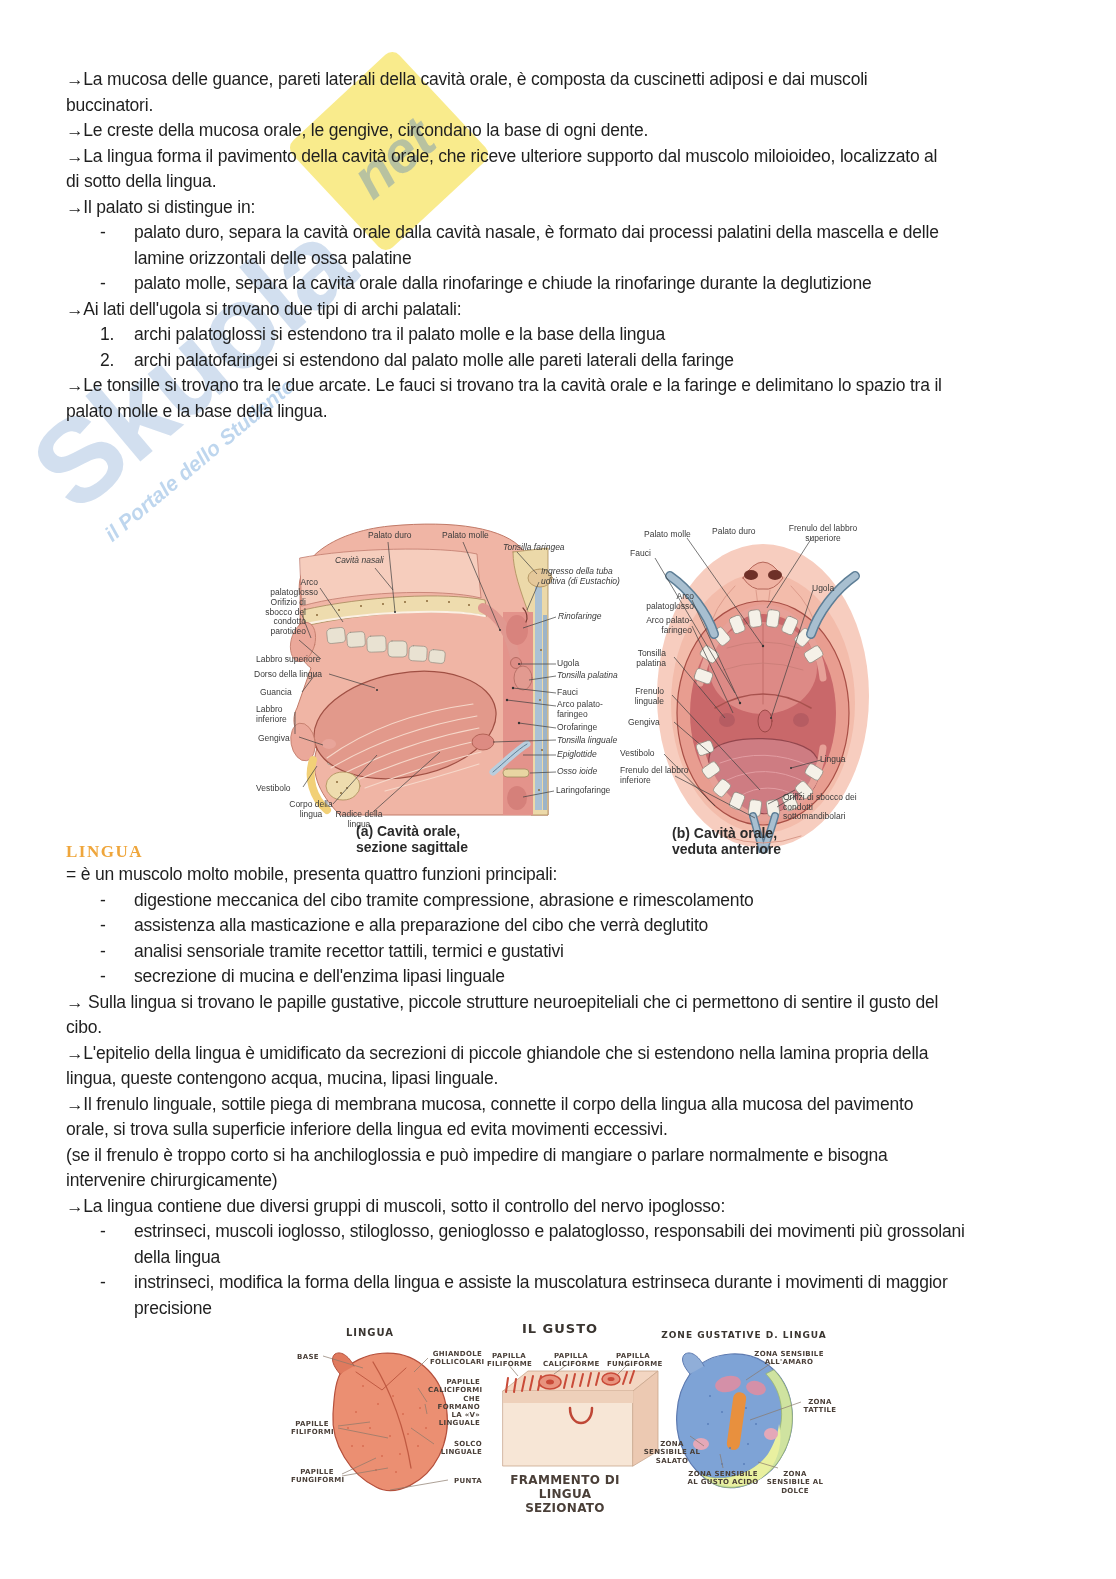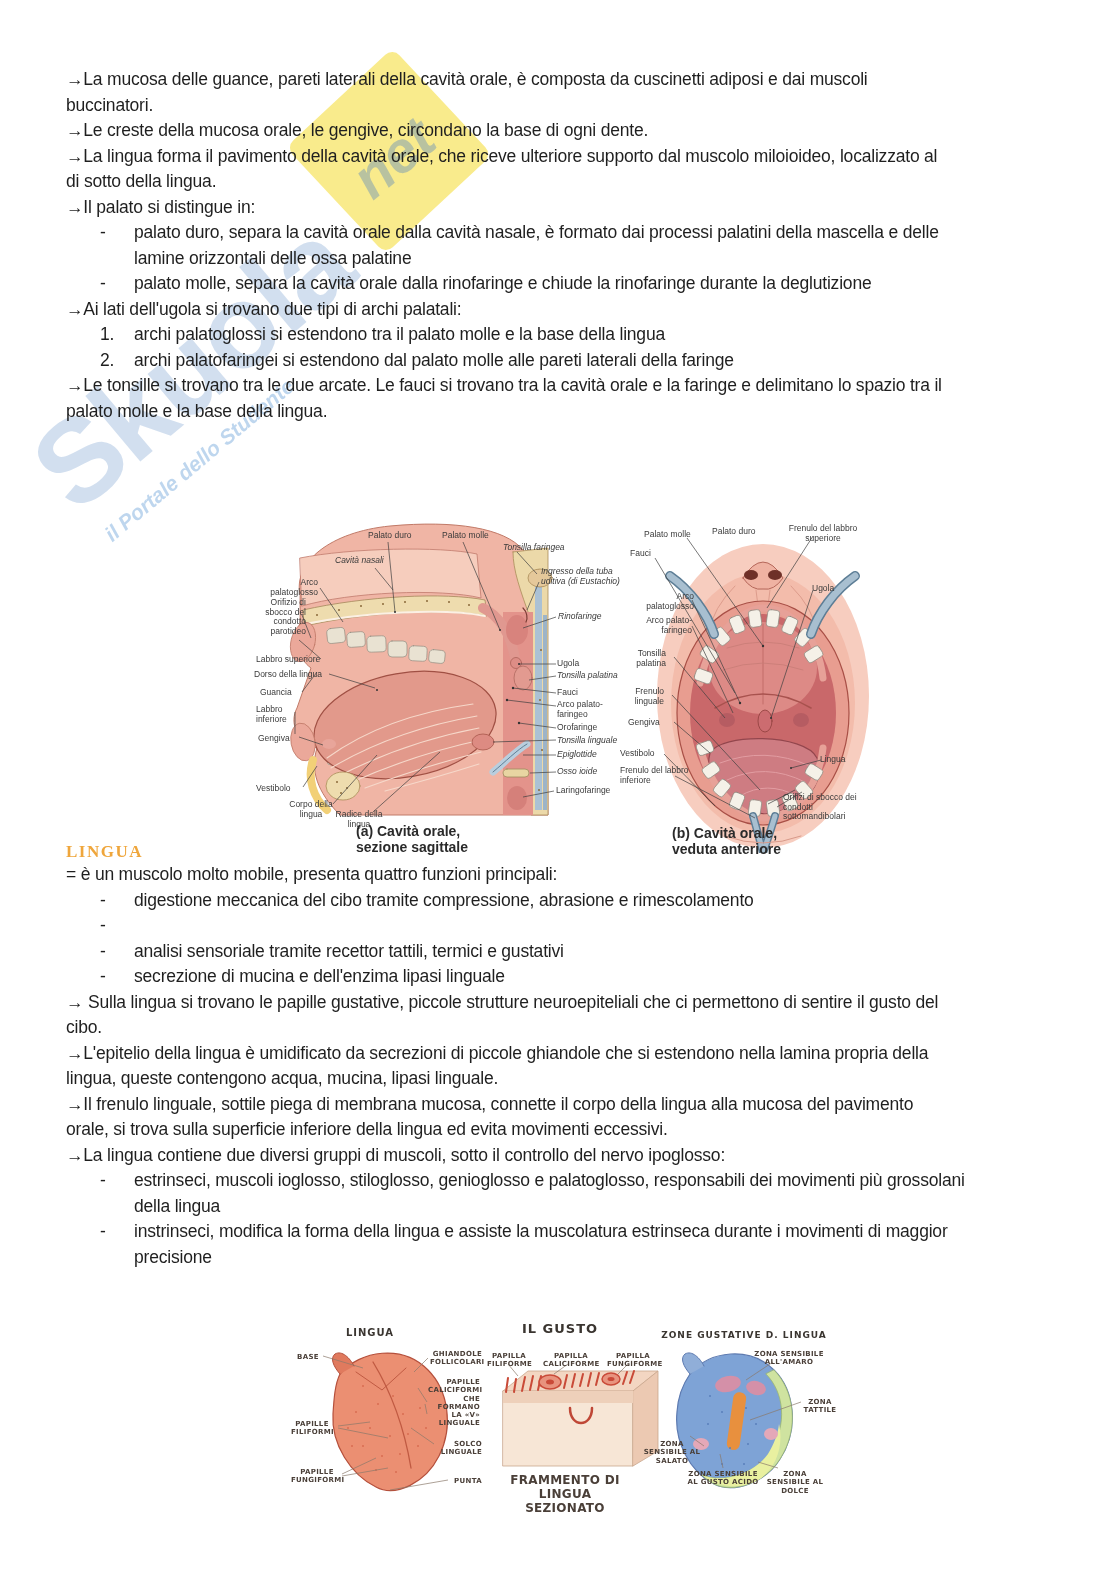--- a/index.html
+++ b/index.html
@@ -299,35 +299,38 @@
 
   <div id="s2" class="txt">
     <p class="h-lingua">LINGUA</p>
     <p>= è un muscolo molto mobile, presenta quattro funzioni principali:</p>
     <div class="li">
         <span class="mk">-</span>
         <div class="lt">digestione meccanica del cibo tramite compressione, abrasione e rimescolamento</div>
       </div>
     <div class="li">
         <span class="mk">-</span>
+        <div class="lt">assistenza alla masticazione e alla preparazione del cibo che verrà deglutito</div>
       </div>
     <div class="li">
         <span class="mk">-</span>
         <div class="lt">analisi sensoriale tramite recettor tattili, termici e gustativi</div>
       </div>
     <div class="li">
         <span class="mk">-</span>
         <div class="lt">secrezione di mucina e dell'enzima lipasi linguale</div>
       </div>
     <p>→ Sulla lingua si trovano le papille gustative, piccole strutture neuroepiteliali che ci permettono di sentire il gusto del
 cibo.</p>
     <p>→L'epitelio della lingua è umidificato da secrezioni di piccole ghiandole che si estendono nella lamina propria della
 lingua, queste contengono acqua, mucina, lipasi linguale.</p>
     <p>→Il frenulo linguale, sottile piega di membrana mucosa, connette il corpo della lingua alla mucosa del pavimento
 orale, si trova sulla superficie inferiore della lingua ed evita movimenti eccessivi.</p>
+    <p>(se il frenulo è troppo corto si ha anchiloglossia e può impedire di mangiare o parlare normalmente e bisogna
+intervenire chirurgicamente)</p>
     <p>→La lingua contiene due diversi gruppi di muscoli, sotto il controllo del nervo ipoglosso:</p>
     <div class="li">
         <span class="mk">-</span>
         <div class="lt">estrinseci, muscoli ioglosso, stiloglosso, genioglosso e palatoglosso, responsabili dei movimenti più grossolani
 della lingua</div>
       </div>
     <div class="li">
         <span class="mk">-</span>
         <div class="lt">instrinseci, modifica la forma della lingua e assiste la muscolatura estrinseca durante i movimenti di maggior
 precisione</div>

